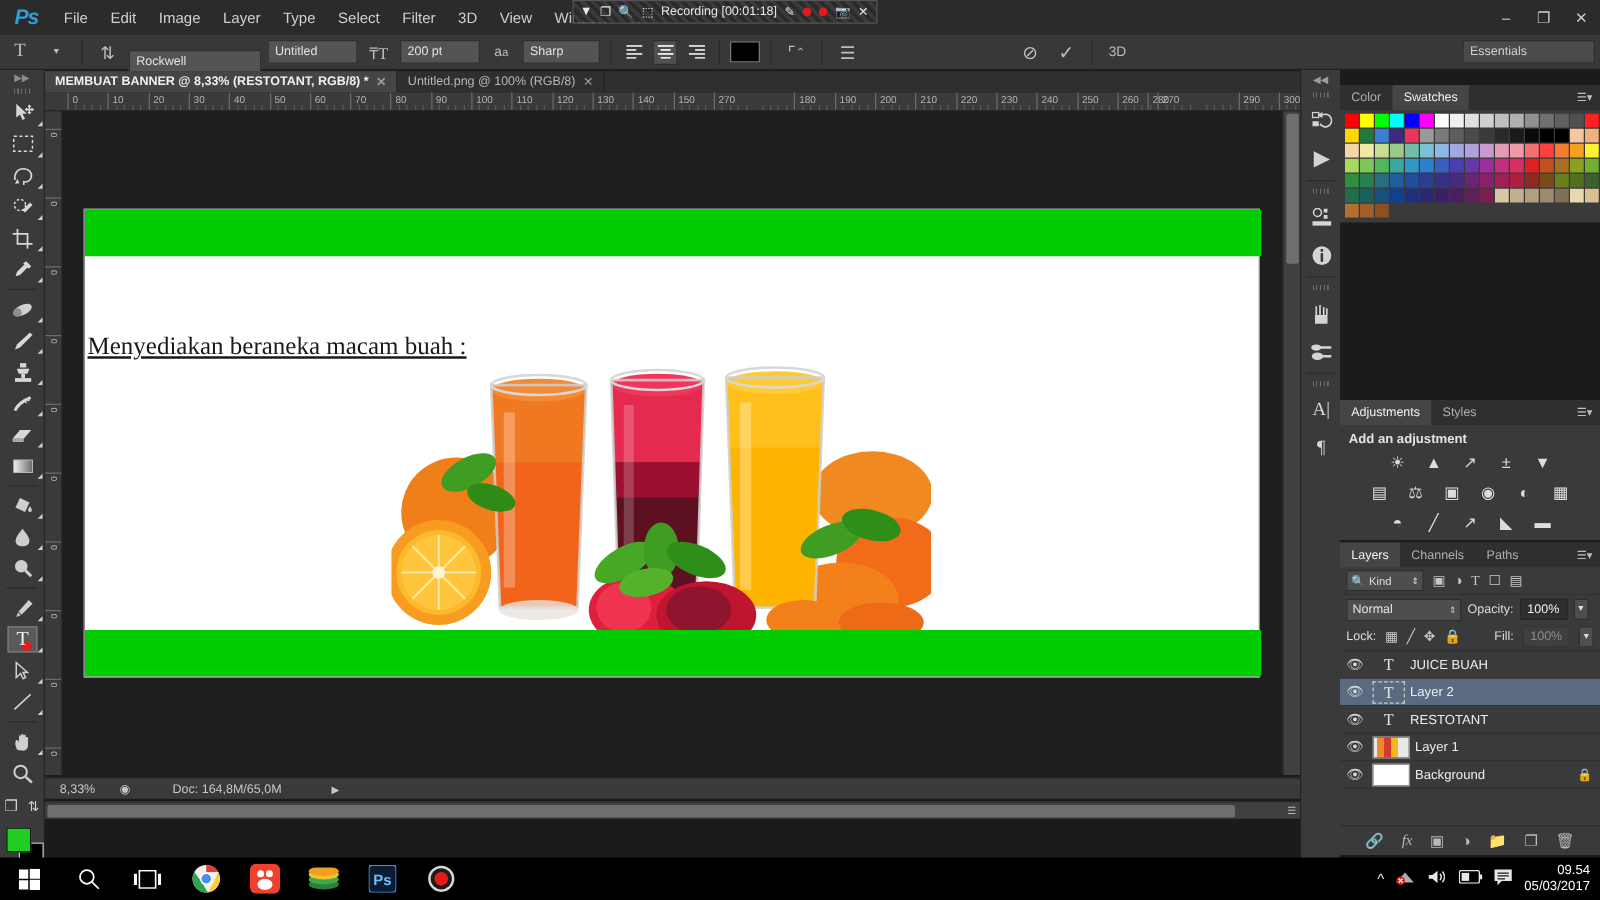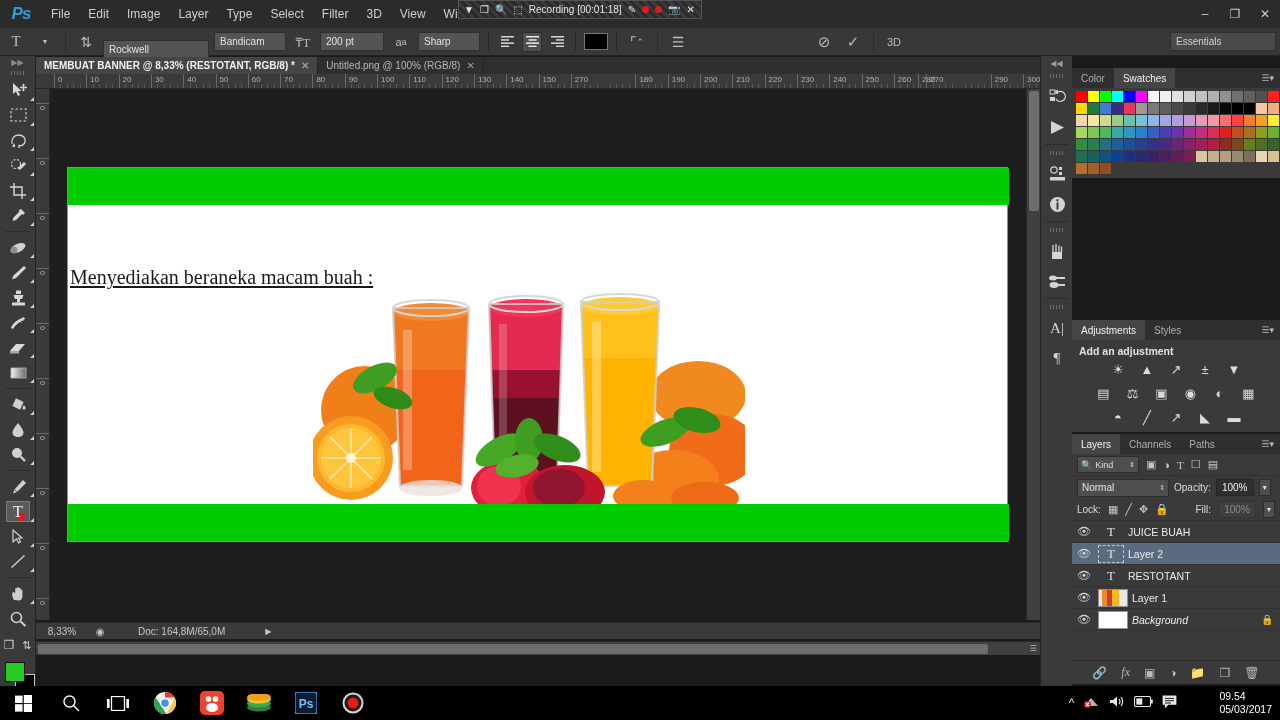--- a/index.html
+++ b/index.html
@@ -237,35 +237,35 @@
   .lrow.sel { background:#5a6a80; }
   .eye { width:20px; display:flex; align-items:center; justify-content:center;
          color:#d8d8d8; font-size:11px; }
   .lthumb { width:26px; height:18px; display:flex; align-items:center; justify-content:center;
             color:#e2e2e2; font-family:"Liberation Serif", serif; font-size:13px; }
   .lthumb.box { border:1px dashed #c9c9c9; }
   .lthumb.img { width:30px; height:18px; border:1px solid #8f8f8f;
       background:linear-gradient(90deg,#e8e8e8 0 10%,#f08c28 10% 30%,#d43b2b 30% 48%,#f5b820 48% 70%,#e8e8e8 70% 100%); }
   .lthumb.white { width:30px; height:18px; background:#fff; border:1px solid #8f8f8f; }
   .lname { font-size:10.5px; color:#ececec; }
-  .lname.it { font-style:italic; }
+  .lname.it { }
   .llock { margin-left:auto; margin-right:6px; font-size:10px; color:#cfcfcf; }
   .panel-foot { position:absolute; left:1072px; top:660px; width:208px; height:24px;
                 background:#3a3a3a; display:flex; align-items:center; justify-content:center;
                 gap:14px; border-top:1px solid #2e2e2e; }
   .pf-ico { color:#b9b9b9; font-size:12px; }
 
   
   .taskbar { position:absolute; left:0; top:686px; width:1280px; height:34px; background:#000; }
   .tb-items { display:flex; align-items:center; height:34px; }
   .tb-item { width:47px; height:34px; display:flex; align-items:center; justify-content:center; }
   .tray { position:absolute; right:0; top:0; height:34px; display:flex; align-items:center; gap:9px;
           padding-right:8px; }
   .tray-ico { color:#e6e6e6; font-size:12px; }
-  .clock { color:#fff; font-size:10.5px; line-height:13px; text-align:left;margin-left:33px; }
+  .clock { color:#fff; font-size:10.5px; line-height:13px; text-align:right; }
 </style>
 </head>
 <body>
 
 <div class="app">
 
   <div class="menubar">
     <div class="ps-logo">Ps</div>
     <div id="menu-items" style="display:flex;">
         <div class="menu-item">File</div>
@@ -299,21 +299,21 @@
     <span class="bandi-ico">📷</span>
     <span class="bandi-ico">✕</span>
   </div>
 
   <div class="optbar">
     <div class="opt-tool" style="font-family:'Liberation Serif',serif;font-size:15px;">T</div>
     <div class="opt-tool" style="font-size:7px;">▼</div>
     <div class="opt-sep"></div>
     <div class="opt-tool">⇅</div>
     <div class="opt-drop w-font">Rockwell</div>
-    <div class="opt-drop w-style">Bandicam</div>
+    <div class="opt-drop w-style">Untitled</div>
     <div class="opt-tool" style="font-family:'Liberation Serif',serif;font-size:13px;">₸T</div>
     <div class="opt-drop w-size">200 pt</div>
     <div class="opt-tool" style="font-size:11px;">a<sub>a</sub></div>
     <div class="opt-drop w-aa">Sharp</div>
     <div class="opt-sep"></div>
     <div class="align-btn">
       <svg width="13" height="11">
           <rect x="0" y="0" width="13" height="1.5" fill="#d6d6d6"></rect>
           <rect x="0" y="3.2" width="8" height="1.5" fill="#d6d6d6"></rect>
           <rect x="0" y="6.4" width="13" height="1.5" fill="#d6d6d6"></rect>

